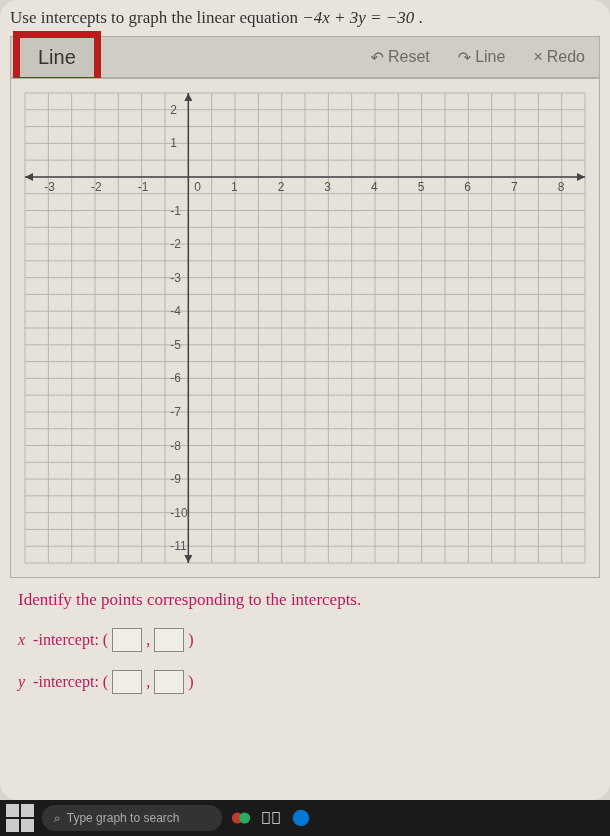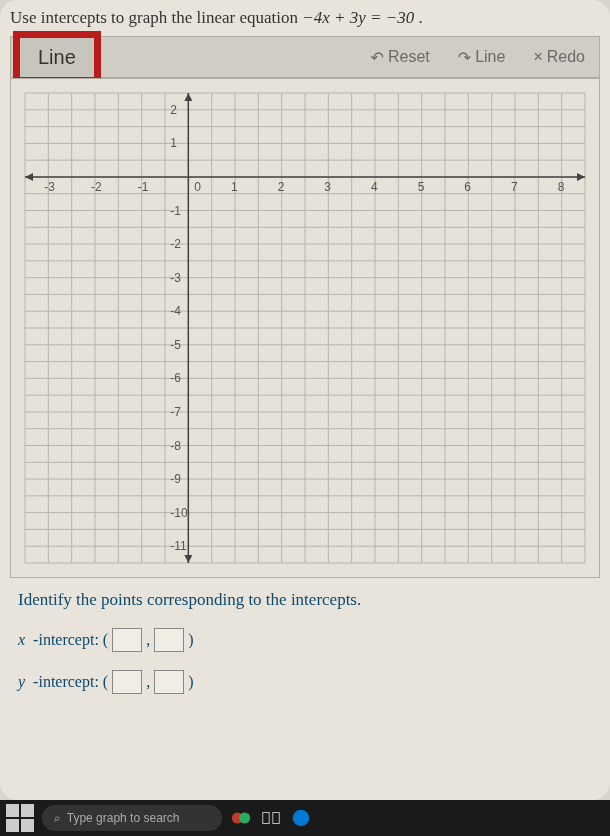--- a/index.html
+++ b/index.html
@@ -58,21 +58,21 @@
   }
   svg.graph { display:block; width:100%; height:100%; }
   .grid-line { stroke: #b8b3ab; stroke-width: 1; }
   .axis-line { stroke: #444; stroke-width: 1.5; }
   .tick-label { font: 12px Arial; fill: #555; }
   .arrow { fill: #444; }
   .below {
     padding: 12px 8px;
     font-family: 'Times New Roman', serif;
     font-size: 17px;
-    color: #0c4a6e;
+    color: #be185d;
   }
   .intercept-row {
     margin-top: 18px;
     display: flex;
     align-items: center;
     gap: 4px;
     font-size: 16px;
   }
   .intercept-row .lbl { font-style: italic; margin-right:4px;}
   .box {

